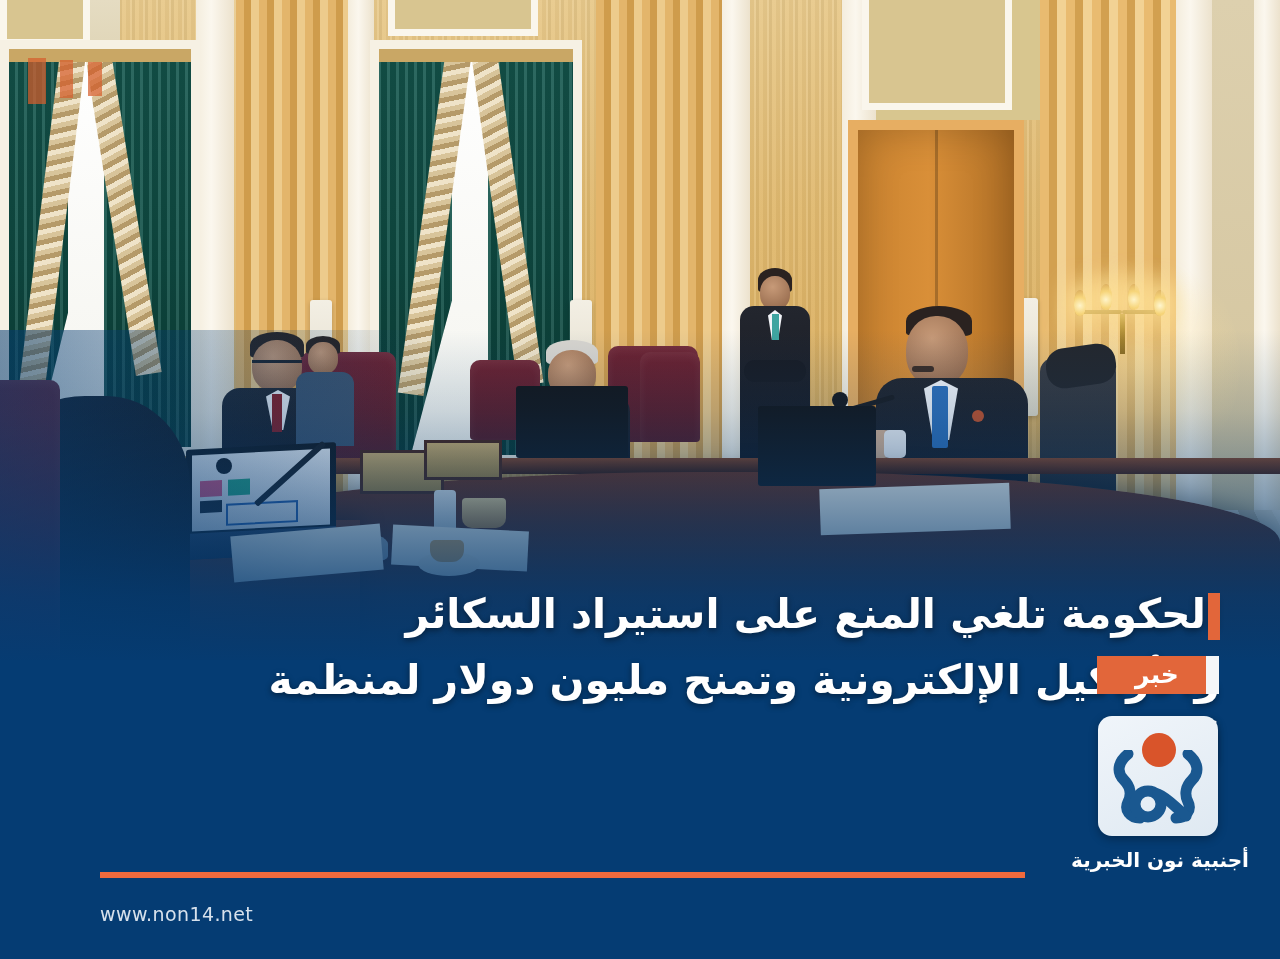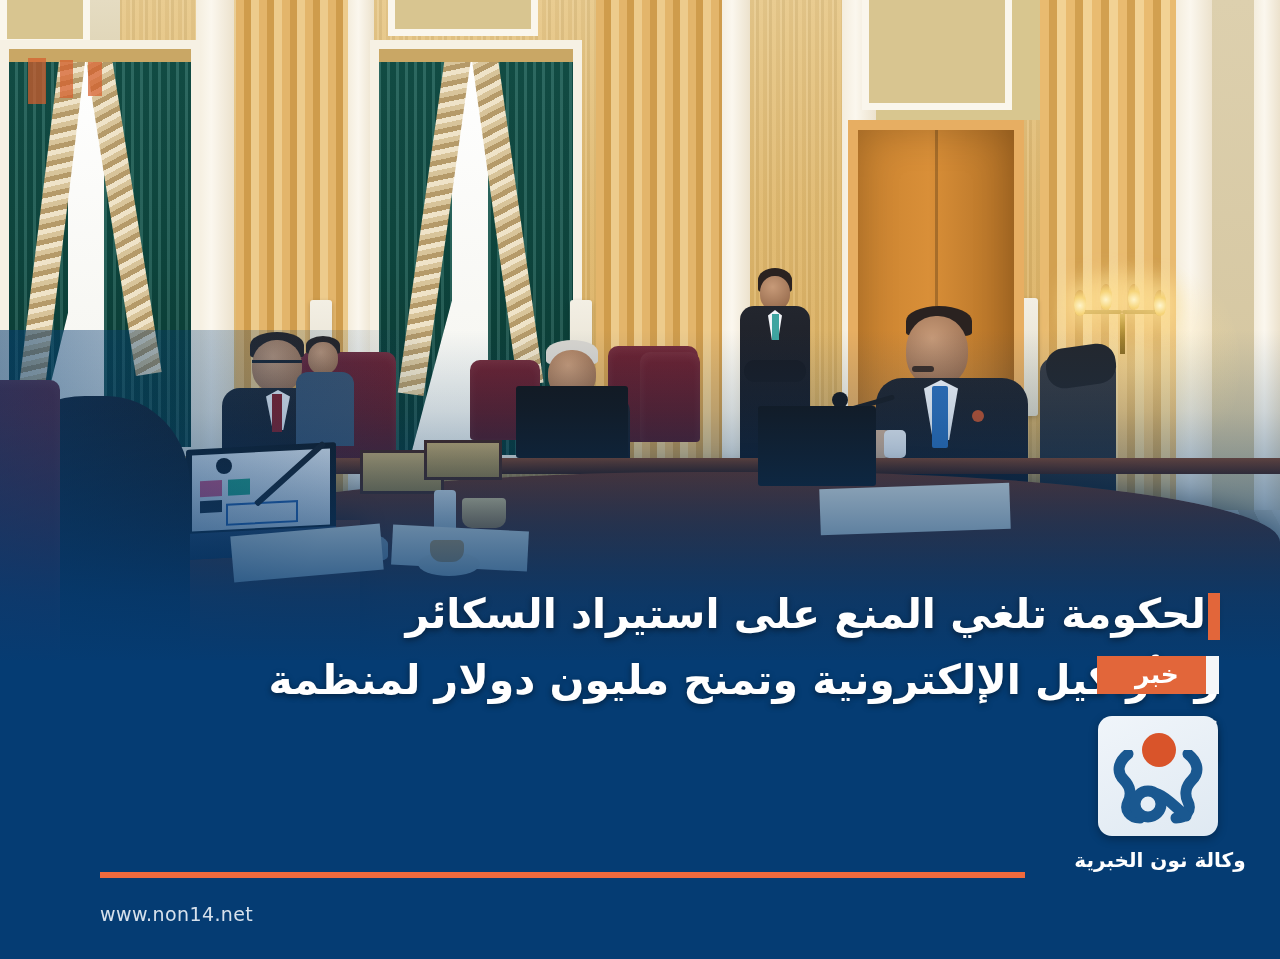--- a/index.html
+++ b/index.html
@@ -340,18 +340,18 @@
   <div class="logo">
     <div class="dot"></div>
     <svg width="100" height="74" viewBox="0 0 100 74">
       <path d="M20 4 C10 12, 8 22, 16 30 C22 36, 24 44, 20 52 C16 60, 22 68, 32 68" fill="none" stroke="#1a5890" stroke-width="11" stroke-linecap="round" stroke-linejoin="round"></path>
       <path d="M80 4 C90 12, 92 22, 84 30 C78 36, 76 44, 80 52 C84 60, 78 68, 68 68" fill="none" stroke="#1a5890" stroke-width="11" stroke-linecap="round" stroke-linejoin="round"></path>
       <circle cx="40" cy="54" r="13" fill="none" stroke="#1a5890" stroke-width="11"></circle>
       <path d="M50 44 C60 48, 68 58, 78 66" fill="none" stroke="#1a5890" stroke-width="11" stroke-linecap="round"></path>
     </svg>
   </div>
 
-  <div class="agency">وكالة نون الخبرية</div>
+  <div class="agency">أجنبية نون الخبرية</div>
 
   <div class="rule"></div>
   <div class="url">www.non14.net</div>
 
 </div>
 
 </body></html>

